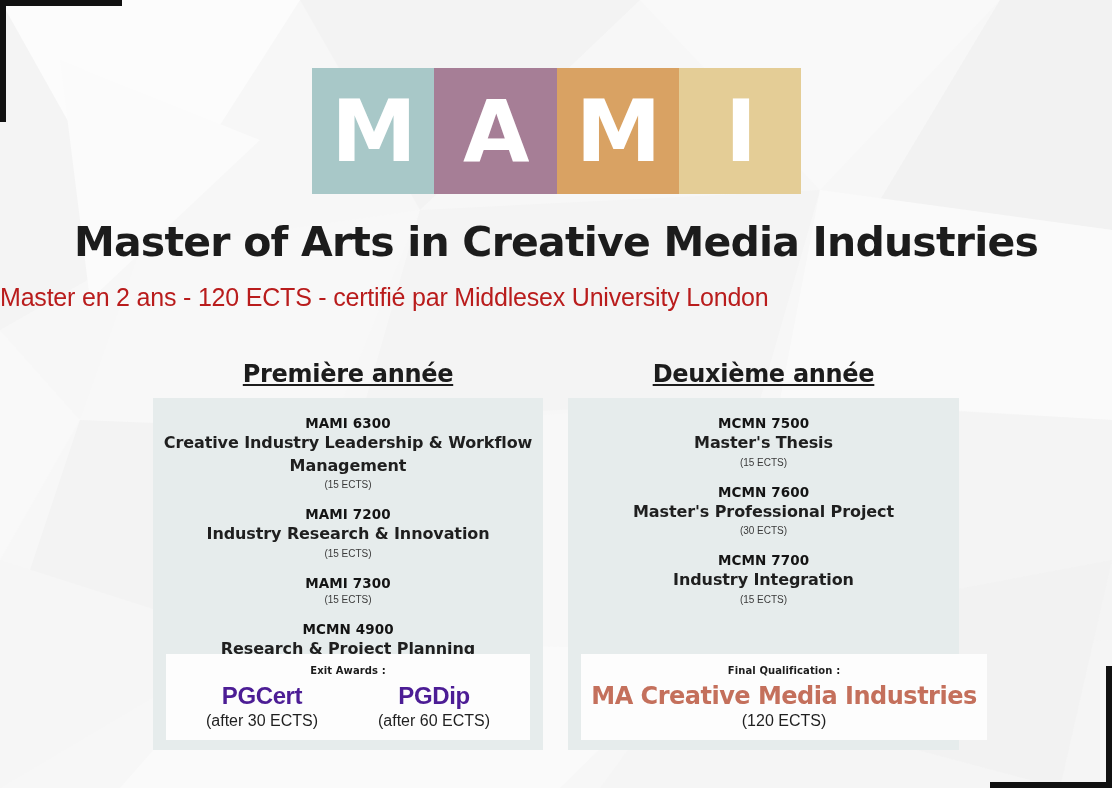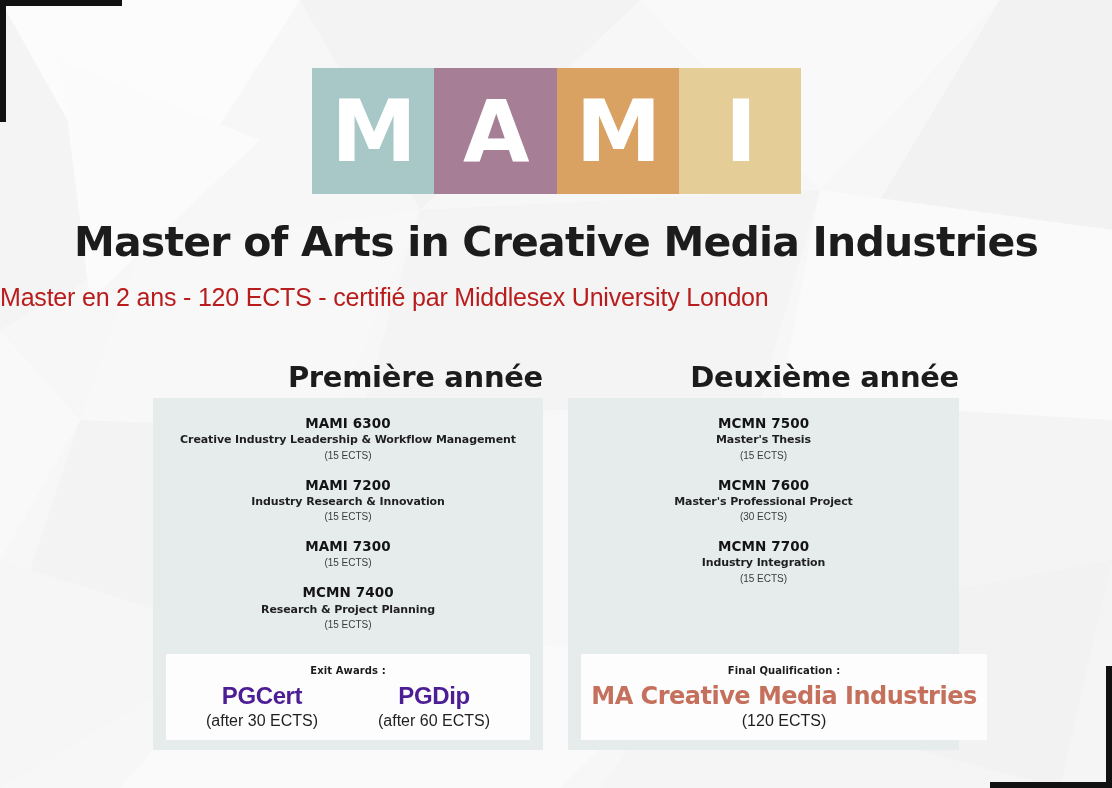--- a/index.html
+++ b/index.html
@@ -92,26 +92,27 @@
     font-family: "Liberation Sans", sans-serif;
     font-weight: 400;
     font-size: 25px;
     letter-spacing: -0.2px;
     color: #b91c1c;
   }
 
   .year-heading {
     position: absolute;
     top: 360px;
-    text-align: right;
-    font-family: "DejaVu Sans", sans-serif;
-    font-weight: bold;
-    font-size: 29px;
+    text-align: center;
+    font-family: "DejaVu Sans", sans-serif;
+    font-weight: bold;
+    font-size: 24px;
     letter-spacing: -0.3px;
     color: #1c1c1c;
+    text-decoration: underline;
   }
   #year-heading-1 { left: 153px; width: 390px; }
   #year-heading-2 { left: 568px; width: 391px; }
 
   
   .year-panel {
     position: absolute;
     top: 398px;
     height: 352px;
     background: #e6ecec;
@@ -134,21 +135,21 @@
     font-family: "DejaVu Sans", sans-serif;
     font-weight: bold;
     font-size: 13.5px;
     letter-spacing: 0.1px;
     color: #141414;
     line-height: 1.35;
   }
   .course-name {
     font-family: "DejaVu Sans", sans-serif;
     font-weight: bold;
-    font-size: 11px;
+    font-size: 16px;
     letter-spacing: -0.1px;
     color: #1f1f1f;
     line-height: 1.4;
   }
   .course-ects {
     font-family: "Liberation Sans", sans-serif;
     font-weight: 400;
     font-size: 10px;
     color: #3a3a3a;
     line-height: 1.5;
@@ -272,21 +273,21 @@
         <div class="course">
           <div class="course-code">MAMI 7200</div>
           <div class="course-name">Industry Research &amp; Innovation</div>
           <div class="course-ects">(15 ECTS)</div>
         </div>
         <div class="course">
           <div class="course-code">MAMI 7300</div>
           <div class="course-ects">(15 ECTS)</div>
         </div>
         <div class="course">
-          <div class="course-code">MCMN 7400</div>
+          <div class="course-code">MCMN 4900</div>
           <div class="course-name">Research &amp; Project Planning</div>
           <div class="course-ects">(15 ECTS)</div>
         </div>
       </div>
   </div>
 
   <div class="award-box" id="award-box-left">
     <div class="award-caption">Exit Awards :</div>
     <div class="award-row">
       <div class="award-item">

